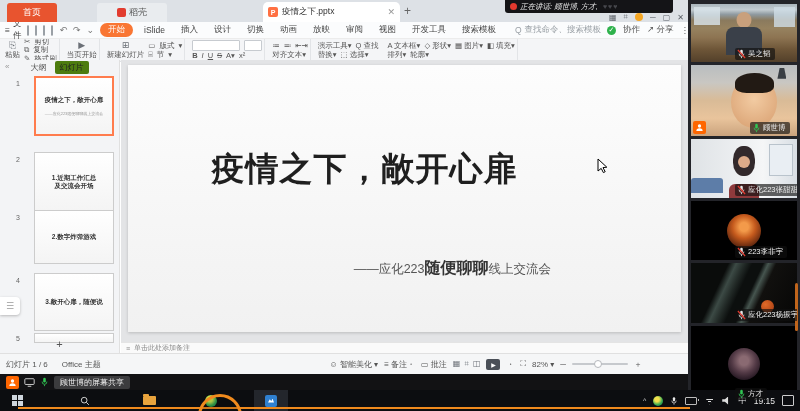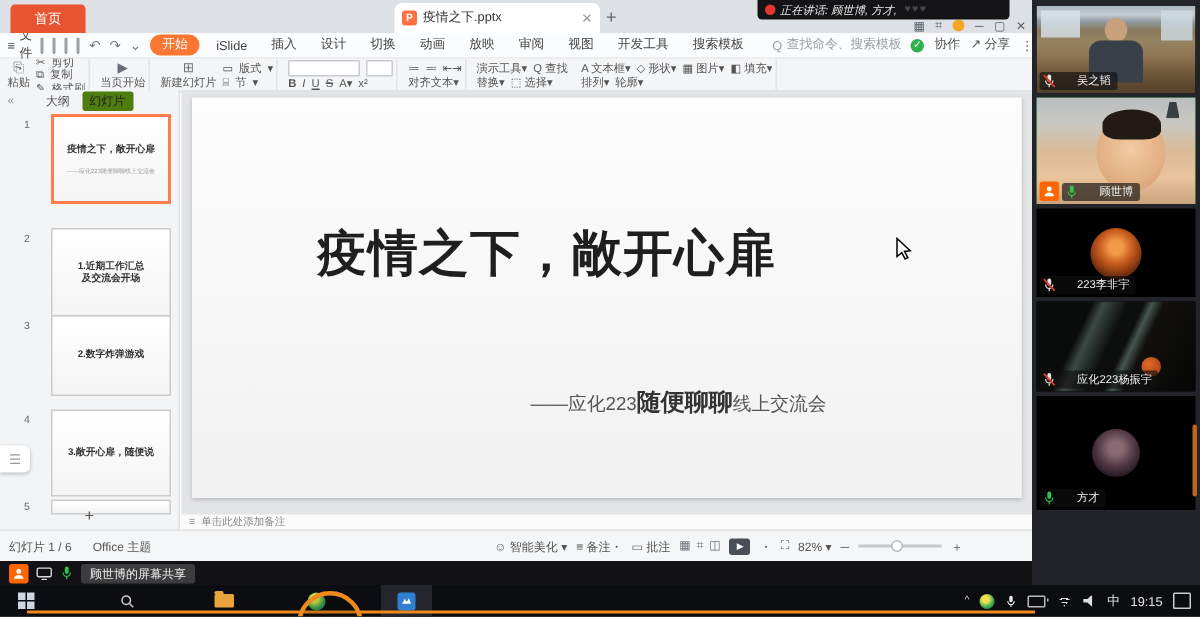--- a/index.html
+++ b/index.html
@@ -88,22 +88,22 @@
   .playbtn{width:14px;height:11px;background:#4a4f57;border-radius:2px;color:#fff;font-size:6px;
     display:flex;align-items:center;justify-content:center;}
   .zslider{width:56px;height:2px;background:#c6c9cd;position:relative;border-radius:1px;}
   .zknob{position:absolute;left:22px;top:-3px;width:8px;height:8px;border-radius:50%;background:#fff;border:1px solid #b5b8bc;box-sizing:border-box;}
   
   #sidebar{position:absolute;left:688px;top:0;width:112px;height:390px;background:#232429;
     display:flex;flex-direction:column;gap:3px;padding:4px 3px 0 3px;box-sizing:border-box;}
   .tile{position:relative;width:106px;background:#000;overflow:hidden;flex:0 0 auto;}
   .tile.speaking{outline:2px solid #27ae57;outline-offset:-2px;}
   .chiprow{position:absolute;left:2px;bottom:2px;display:flex;align-items:center;gap:2px;z-index:5;}
-  .chip{display:flex;align-items:flex-start;gap:14px;background:rgba(15,15,15,.65);border-radius:2px;
-    padding:1px 4px 1px 2px;color:#f0f0f0;font-size:7.5px;white-space:nowrap;}
+  .chip{display:flex;align-items:flex-start;gap:2px;background:rgba(15,15,15,.65);border-radius:2px;
+    padding:1px 4px 1px 2px;color:#f0f0f0;font-size:7.5px;white-space:nowrap;margin-left:42px;}
   .badge{width:13px;height:13px;background:#f60;border-radius:2px;display:flex;align-items:center;justify-content:center;}
   .mic{width:9px;height:10px;flex:0 0 auto;}
   .mic rect{fill:currentColor;}
   .mic path,.mic line{stroke:currentColor;stroke-width:1.1;fill:none;}
   .mic .slash{stroke:#e23b30;stroke-width:1.6;}
   .m-white{color:#e8e8e8;}.m-green{color:#30c553;}
   
   .ph{position:absolute;inset:0;}
   .ph-classroom{background:linear-gradient(180deg,#aab6bd 0,#c3ccd1 10%,#8f9aa0 18%,#8a7a5e 28%,#96825f 42%,#8d7452 58%,#6e5638 78%,#53402a 100%);}
   .ph-classroom::before{content:"";position:absolute;left:3%;top:6%;width:24%;height:30%;background:#d9e5eb;opacity:.8;}
@@ -166,20 +166,24 @@
 </style>
 </head>
 <body>
 
 <div id="screen">
 
   <div id="wps">
 
     <div class="tabbar">
       <div class="home-tab">首页</div>
+      <div class="docer-tab">
+        <span class="docer-ico"></span>
+        <span>稻壳</span>
+      </div>
       <div class="doc-tab">
         <span class="ppt-ico">P</span>
         <span>疫情之下.pptx</span>
         <span class="tab-close">✕</span>
       </div>
       <div class="newtab">+</div>
       <div class="win-controls">
         <span>▦</span>
         <span>⌗</span>
         <span class="orange-dot"></span>
@@ -426,20 +430,37 @@
           <svg class="mic m-green" viewBox="0 0 12 13">
             <rect x="4.3" y="0.8" width="3.4" height="6.4" rx="1.7"></rect>
               <path d="M2.8 6 a3.2 3.6 0 0 0 6.4 0"></path>
               <line x1="6" y1="10" x2="6" y2="12"></line>
           </svg>
           <span>顾世博</span>
         </span>
       </div>
     </div>
 
+    <div class="tile" style="height:59px;">
+      <div class="ph ph-room">
+          <i class="fig3"></i>
+          <i class="fig3b"></i>
+        </div>
+      <div class="chiprow">
+        <span class="chip">
+          <svg class="mic m-white" viewBox="0 0 12 13">
+            <rect x="4.3" y="0.8" width="3.4" height="6.4" rx="1.7"></rect>
+              <path d="M2.8 6 a3.2 3.6 0 0 0 6.4 0"></path>
+              <line x1="6" y1="10" x2="6" y2="12"></line>
+              <line class="slash" x1="1.2" y1="1.2" x2="10.8" y2="11.8"></line>
+          </svg>
+          <span>应化223张甜甜</span>
+        </span>
+      </div>
+    </div>
 
     <div class="tile" style="height:59px;">
       <div class="avwrap">
           <span class="av-orange"></span>
         </div>
       <div class="chiprow">
         <span class="chip">
           <svg class="mic m-white" viewBox="0 0 12 13">
             <rect x="4.3" y="0.8" width="3.4" height="6.4" rx="1.7"></rect>
               <path d="M2.8 6 a3.2 3.6 0 0 0 6.4 0"></path>

